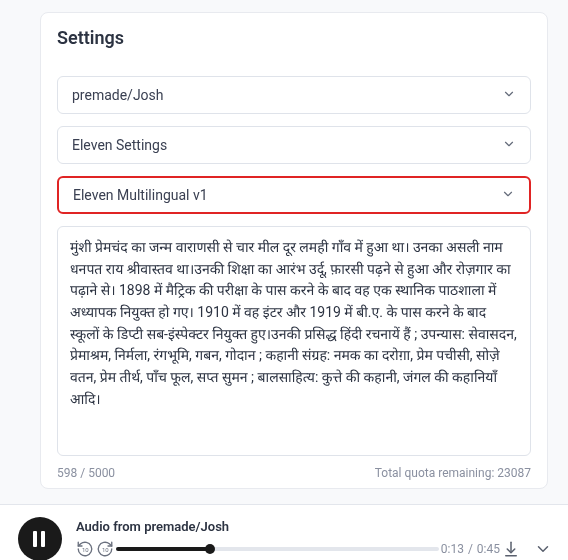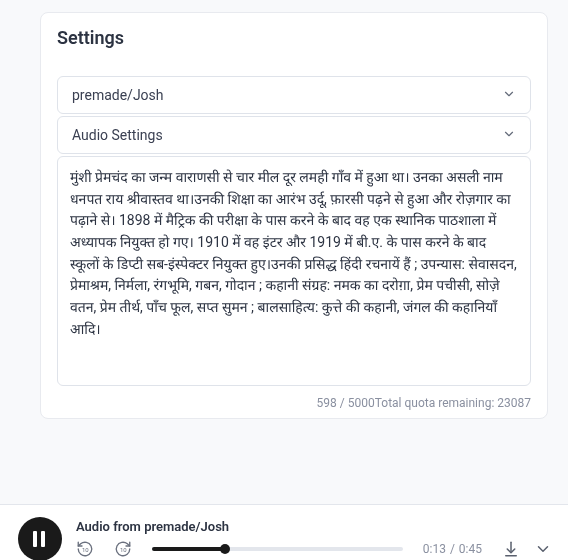--- a/index.html
+++ b/index.html
@@ -1,32 +1,32 @@
 <!DOCTYPE html>
 <html><head>
 <meta charset="utf-8">
 <style>
   * { box-sizing: border-box; margin: 0; padding: 0; }
   html, body { width: 568px; height: 560px; font-family: -apple-system, BlinkMacSystemFont, "Segoe UI", Roboto, Arial, sans-serif; background: #f8f9fb; color: #3a4052; overflow: hidden; }
   .page { position: relative; width: 100%; height: 100%; }
   .panel { background: #ffffff; border: 1px solid #e8eaef; border-radius: 8px; margin: 12px 20px 4px 40px; padding: 14px 16px 8px 16px; }
   .panel-title { font-size: 18px; font-weight: 600; color: #2c3342; margin-bottom: 28px; }
-  .dd { display: flex; align-items: center; justify-content: space-between; border: 1px solid #dfe3ea; border-radius: 6px; background: #fff; height: 38px; padding: 5px 14px; margin-bottom: 2px; cursor: pointer; }
+  .dd { display: flex; align-items: center; justify-content: space-between; border: 1px solid #dfe3ea; border-radius: 6px; background: #fff; height: 38px; padding: 5px 14px; margin-bottom: 12px; cursor: pointer; }
   .dd.highlight { border: 2px solid #e02424; }
   .dd-label { font-size: 14px; color: #3a4052; }
   .dd-chev { color: #646b7a; font-size: 14px; line-height: 1; }
   .ta { width: 100%; height: 230px; border: 1px solid #dfe3ea; border-radius: 6px; padding: 10px 12px; font-size: 14px; line-height: 1.55; color: #2c3342; resize: none; font-family: inherit; overflow-y: auto; }
-  .counts { display: flex; justify-content: flex-end; margin-top: 6px; font-size: 12px; color: #8a90a0; }
+  .counts { display: flex; justify-content: space-between; margin-top: 6px; font-size: 12px; color: #8a90a0; }
   .player { position: absolute; left: 0; right: 0; bottom: 0; height: 68px; background: #fff; border-top: 1px solid #e3e6ec; display: flex; align-items: center; padding: 0 16px 0 18px; }
   .play-btn { width: 44px; height: 44px; border-radius: 50%; background: #1a1a1a; color: #fff; display: flex; align-items: center; justify-content: center; cursor: pointer; flex-shrink: 0; }
   .pause-bars { width: 14px; height: 16px; display: flex; gap: 4px; }
   .pause-bars span { width: 4px; background: #fff; border-radius: 1px; }
   .player-main { flex: 1; margin-left: 14px; display: flex; flex-direction: column; justify-content: center; gap: 6px; min-width: 0; }
   .track-title { font-size: 13px; font-weight: 600; color: #2c3342; }
-  .controls-row { display: flex; align-items: center; gap: 20px; }
+  .controls-row { display: flex; align-items: center; gap: 2px; }
   .skip-icon { color: #6a707e; cursor: pointer; display: inline-flex; }
   .progress { flex: 1; height: 4px; background: #e3e6ec; border-radius: 2px; position: relative; cursor: pointer; min-width: 80px; }
   .progress-fill { position: absolute; left: 0; top: 0; height: 100%; background: #1a1a1a; border-radius: 2px; width: 29%; }
   .progress-thumb { position: absolute; top: 50%; width: 10px; height: 10px; background: #1a1a1a; border-radius: 50%; transform: translate(-50%, -50%); left: 29%; }
   .time { font-size: 12px; color: #8a90a0; white-space: nowrap; }
   .time .sep { margin: 0 4px; }
   .tail-icons { display: flex; align-items: center; gap: 14px; color: #5a606e; }
   .tail-icons > * { cursor: pointer; display: inline-flex; }
 </style>
 </head>
@@ -39,28 +39,36 @@
     <div class="dd">
       <span class="dd-label">premade/Josh</span>
       <span class="dd-chev">
         <svg width="14" height="14" viewBox="0 0 24 24" fill="none" stroke="currentColor" stroke-width="2" stroke-linecap="round" stroke-linejoin="round">
             <polyline points="6 9 12 15 18 9"></polyline>
           </svg>
       </span>
     </div>
 
     <div class="dd">
-      <span class="dd-label">Audio Settings</span>
+      <span class="dd-label">Eleven Settings</span>
       <span class="dd-chev">
         <svg width="14" height="14" viewBox="0 0 24 24" fill="none" stroke="currentColor" stroke-width="2" stroke-linecap="round" stroke-linejoin="round">
             <polyline points="6 9 12 15 18 9"></polyline>
           </svg>
       </span>
     </div>
 
+    <div class="dd highlight">
+      <span class="dd-label">Eleven Multilingual v1</span>
+      <span class="dd-chev">
+        <svg width="14" height="14" viewBox="0 0 24 24" fill="none" stroke="currentColor" stroke-width="2" stroke-linecap="round" stroke-linejoin="round">
+            <polyline points="6 9 12 15 18 9"></polyline>
+          </svg>
+      </span>
+    </div>
 
     <textarea class="ta" style="">मुंशी प्रेमचंद का जन्म वाराणसी से चार मील दूर लमही गाँव में हुआ था। उनका असली नाम धनपत राय श्रीवास्तव था।उनकी शिक्षा का आरंभ उर्दू, फ़ारसी पढ़ने से हुआ और रोज़गार का पढ़ाने से। 1898 में मैट्रिक की परीक्षा के पास करने के बाद वह एक स्थानिक पाठशाला में अध्यापक नियुक्त हो गए। 1910 में वह इंटर और 1919 में बी.ए. के पास करने के बाद स्कूलों के डिप्टी सब-इंस्पेक्टर नियुक्त हुए।उनकी प्रसिद्ध हिंदी रचनायें हैं ; उपन्यास: सेवासदन, प्रेमाश्रम, निर्मला, रंगभूमि, गबन, गोदान ; कहानी संग्रह: नमक का दरोग़ा, प्रेम पचीसी, सोज़े वतन, प्रेम तीर्थ, पाँच फूल, सप्त सुमन ; बालसाहित्य: कुत्ते की कहानी, जंगल की कहानियाँ आदि।</textarea>
 
     <div class="counts">
       <span>598 / 5000</span>
       <span>Total quota remaining: 23087</span>
     </div>
   </div>
 
   <div class="player">

